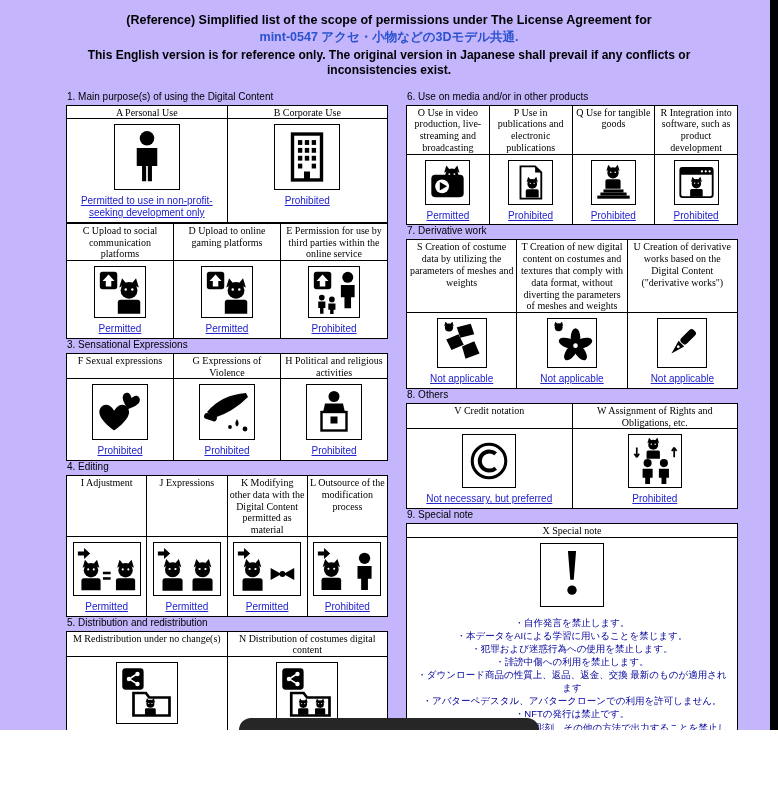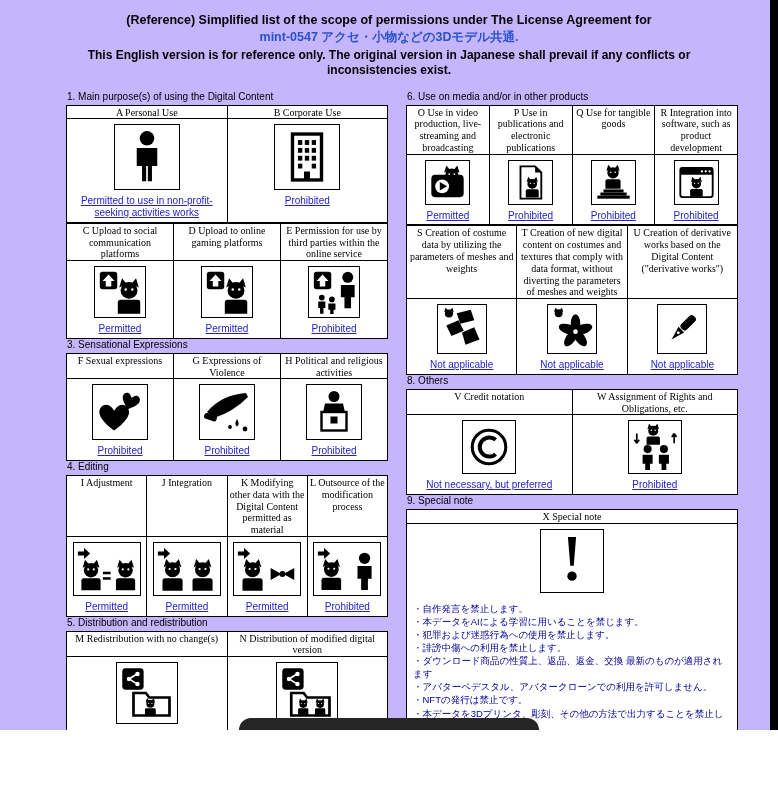--- a/index.html
+++ b/index.html
@@ -36,21 +36,21 @@
   .sec-4 .iconbox { width:68px; height:54px; }
   .sec-5 .iconbox { width:62px; height:62px; }
   .sec-6 .iconbox { width:45px; height:45px; }
   .sec-7 .iconbox { width:50px; height:50px; }
   .sec-8 .iconbox { width:54px; height:54px; }
   .sec-9 .iconbox { width:64px; height:64px; }
 
   .status-label { color:var(--link-blue,#2222cc); text-decoration:underline; font-size:10px; }
 
   td.notes { padding:4px 6px 6px; }
-  .note-line { font-size:9.5px; line-height:1.38; color:var(--note-navy,#000099); text-align:left; }
+  .note-line { font-size:9.5px; line-height:1.38; color:var(--note-navy,#000099); text-align:center; }
   .note-line.note-red { color:var(--note-red,#e60000); }
 </style>
 </head>
 <body>
 
 <div class="page">
 
   <div class="titles">
     <div class="title-1">(Reference) Simplified list of the scope of permissions under The License Agreement for</div>
     <div class="title-2">mint-0547 アクセ・小物などの3Dモデル共通.</div>
@@ -82,21 +82,21 @@
                       <rect x="27.9" y="16.5" width="3.6" height="4"></rect>
                       <rect x="16.5" y="23" width="3.6" height="4"></rect>
                       <rect x="22.2" y="23" width="3.6" height="4"></rect>
                       <rect x="27.9" y="23" width="3.6" height="4"></rect>
                       <rect x="16.5" y="29.5" width="3.6" height="4"></rect>
                       <rect x="27.9" y="29.5" width="3.6" height="4"></rect>
                       <rect x="21.5" y="36" width="5" height="7"></rect>
                     </svg></span></td>
               </tr>
               <tr class="status">
-                <td><span class="status-label">Permitted to use in non-profit-seeking activities works</span></td>
+                <td><span class="status-label">Permitted to use in non-profit-seeking development only</span></td>
                 <td><span class="status-label">Prohibited</span></td>
               </tr>
             </tbody>
           </table>
         </div>
         <div class="section sec-2">
           <table>
             <tbody>
               <tr class="hdr">
                 <td>C Upload to social communication platforms</td>
@@ -194,21 +194,21 @@
               </tr>
             </tbody>
           </table>
         </div>
         <div class="section sec-4">
           <div class="section-heading">4. Editing</div>
           <table>
             <tbody>
               <tr class="hdr">
                 <td>I Adjustment</td>
-                <td>J Integration</td>
+                <td>J Expressions</td>
                 <td>K Modifying other data with the Digital Content permitted as material</td>
                 <td>L Outsource of the modification process</td>
               </tr>
               <tr class="icons">
                 <td><span class="iconbox"><svg viewBox="0 0 66 48" xmlns="http://www.w3.org/2000/svg" fill="#000">
                       <g transform="translate(1,1) scale(0.75)">
                         <path d="M0 5 h9 v-5 l9 8 l-9 8 v-5 h-9 Z"></path>
                       </g>
                       <g transform="translate(0,13) scale(0.88)">
                         <path d="M7 11 L10 1 L15 7 Z"></path>
@@ -293,22 +293,22 @@
                 <td><span class="status-label">Prohibited</span></td>
               </tr>
             </tbody>
           </table>
         </div>
         <div class="section sec-5">
           <div class="section-heading">5. Distribution and redistribution</div>
           <table>
             <tbody>
               <tr class="hdr">
-                <td>M Redistribution with no change(s)</td>
-                <td>N Distribution of modified digital version</td>
+                <td>M Redistribution under no change(s)</td>
+                <td>N Distribution of costumes digital content</td>
               </tr>
               <tr class="icons">
                 <td><span class="iconbox"><svg viewBox="0 0 48 48" xmlns="http://www.w3.org/2000/svg" fill="#000">
                       <g transform="translate(2,2)">
                         <rect width="19" height="19" rx="3"></rect>
                         <path d="M7.5 8.7 L12 5.8 M7.5 10.3 L12 13.2" stroke="#fff" stroke-width="1.5"></path>
                         <g fill="#fff">
                           <circle cx="6" cy="9.5" r="2"></circle>
                           <circle cx="13.5" cy="5" r="2"></circle>
                           <circle cx="13.5" cy="14" r="2"></circle>
@@ -430,20 +430,21 @@
               <tr class="status">
                 <td><span class="status-label">Permitted</span></td>
                 <td><span class="status-label">Prohibited</span></td>
                 <td><span class="status-label">Prohibited</span></td>
                 <td><span class="status-label">Prohibited</span></td>
               </tr>
             </tbody>
           </table>
         </div>
         <div class="section sec-7">
+          <div class="section-heading">7. Derivative work</div>
           <table>
             <tbody>
               <tr class="hdr">
                 <td>S Creation of costume data by utilizing the parameters of meshes and weights</td>
                 <td>T Creation of new digital content on costumes and textures that comply with data format, without diverting the parameters of meshes and weights</td>
                 <td>U Creation of derivative works based on the Digital Content ("derivative works")</td>
               </tr>
               <tr class="icons">
                 <td><span class="iconbox"><svg viewBox="0 0 48 48" xmlns="http://www.w3.org/2000/svg" fill="#000">
                       <g transform="translate(0,-1) scale(0.52)">

